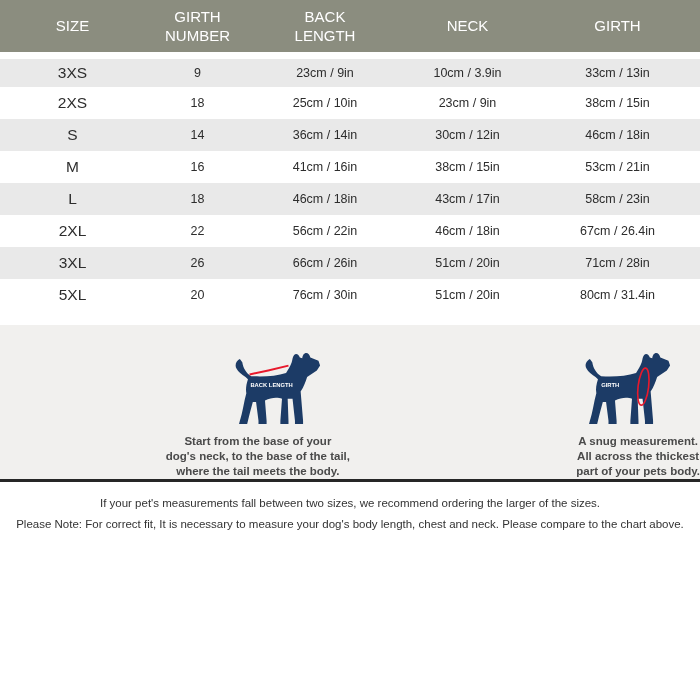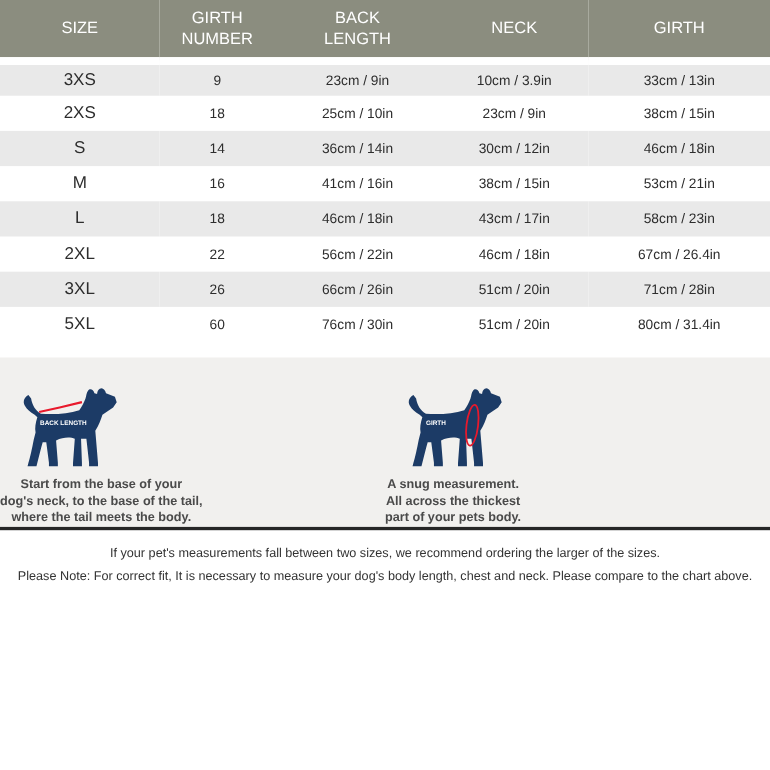--- a/index.html
+++ b/index.html
@@ -30,21 +30,21 @@
   .size-table th { background:#8b8d7f; color:#fff; font-weight:normal; font-size:15px;
                    line-height:19px; height:55px; text-align:center; border-bottom:7px solid #fff; }
   .size-table th.col-bodynum { padding:0 14px; }
   .size-table th.col-backlen { padding:0 42px; }
   .size-table td { text-align:center; font-size:12.5px; color:#2d2d2d; height:32px; }
   .size-table td.size-cell { font-size:15.5px; }
   .size-table tbody tr:nth-child(odd) { background:#e9e9e9; }
 
   
   .measure-panel { margin-top:14px; background:#f1f0ee; height:154px; display:flex; }
-  .measure-col { flex:1; display:flex; flex-direction:column; align-items:flex-start; padding-top:26px; }
+  .measure-col { flex:1; display:flex; flex-direction:column; align-items:flex-end; padding-top:26px; }
   .measure-caption { font-size:11.5px; font-weight:bold; color:#4a4a4a; text-align:center;
                      line-height:15px; margin-top:6px; white-space:pre-line; }
 
   
   .footer-rule { height:3px; background:#262626; width:700px; }
   .footer-note { padding-top:11px; text-align:center; font-size:11.5px; color:#333; line-height:21px; }
 </style>
 </head>
 <body>
 
@@ -113,21 +113,21 @@
         </tr>
         <tr>
           <td class="size-cell">3XL</td>
           <td>26</td>
           <td>66cm / 26in</td>
           <td>51cm / 20in</td>
           <td>71cm / 28in</td>
         </tr>
         <tr>
           <td class="size-cell">5XL</td>
-          <td>60</td>
+          <td>20</td>
           <td>76cm / 30in</td>
           <td>51cm / 20in</td>
           <td>80cm / 31.4in</td>
         </tr>
       </tbody>
   </table>
 
   <div class="measure-panel">
 
     <div class="measure-col">

